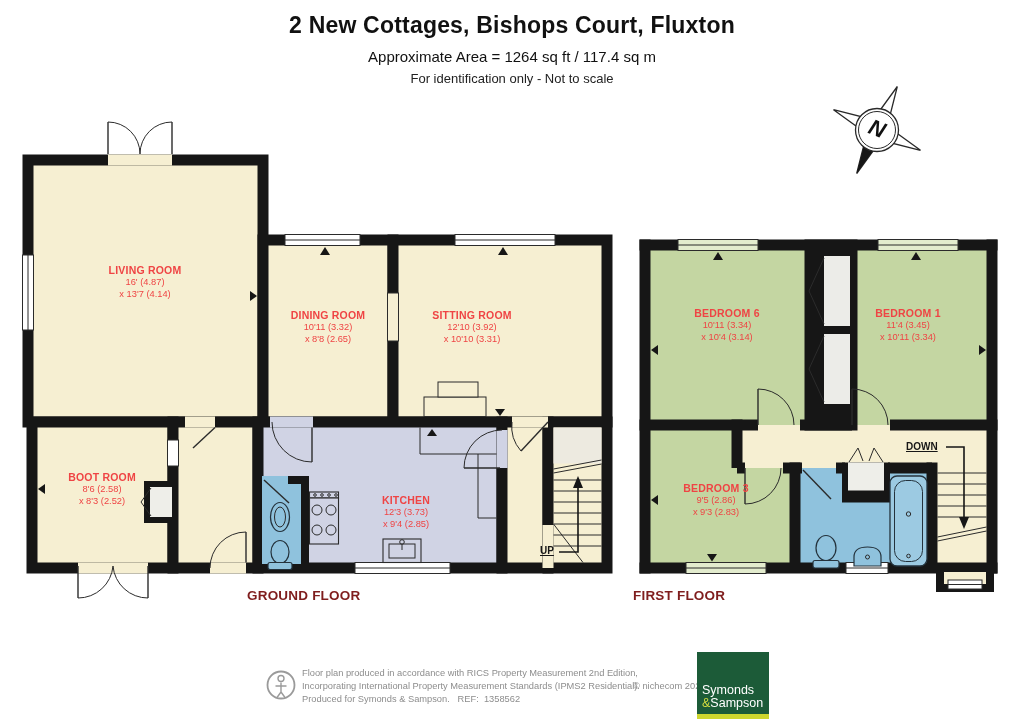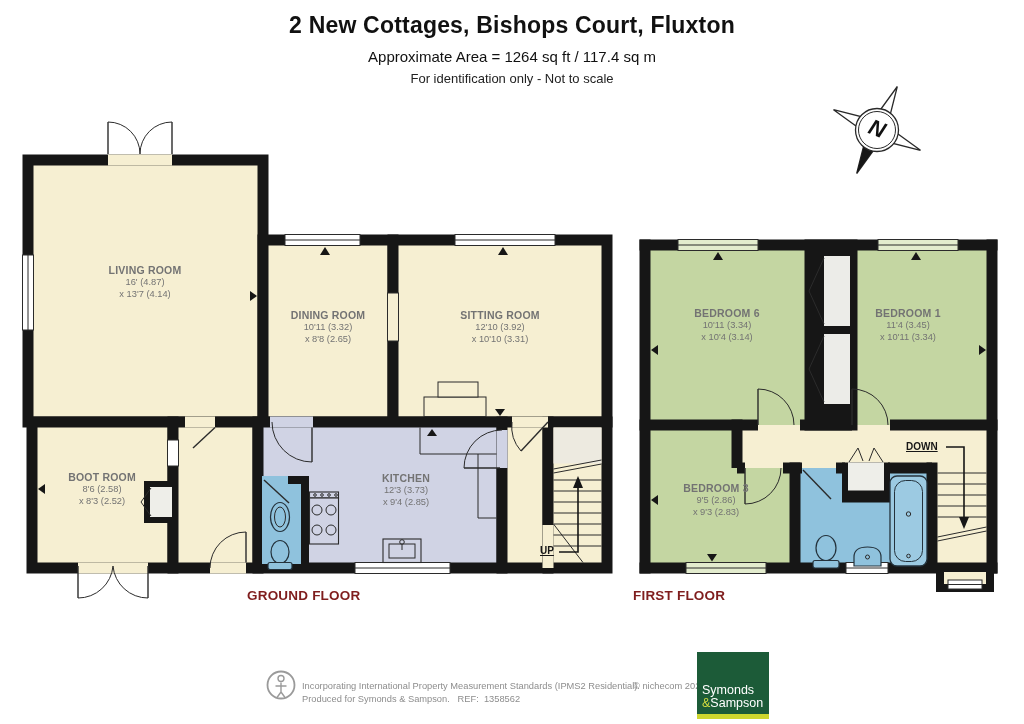--- a/index.html
+++ b/index.html
@@ -19,21 +19,21 @@
   .wl{stroke:#161616;stroke-width:11;fill:none;}
   .tn{fill:none;stroke:#2b2b2b;stroke-width:1;}
   .tn2{fill:none;stroke:#2b2b2b;stroke-width:1.4;}
   .blk{fill:#161616;}
   .winw{fill:#ffffff;stroke:#2b2b2b;stroke-width:1;}
   .wing{fill:#e3ecce;stroke:#2b2b2b;stroke-width:1;}
   .fxb{fill:#8fc2dd;stroke:#24323c;stroke-width:1.2;}
   .fxl{fill:#d0d3e4;stroke:#2b2b2b;stroke-width:1.1;}
   .arrowp{fill:#161616;}
   
-  .lbl{position:absolute;z-index:2;transform:translate(-50%,-50%);text-align:center;color:#737373;}
+  .lbl{position:absolute;z-index:2;transform:translate(-50%,-50%);text-align:center;color:#ef4444;}
   .lbl .rn{font-weight:bold;font-size:10.5px;letter-spacing:.2px;}
   .lbl .rd{font-size:9.3px;line-height:1.3;}
   .floor-title{position:absolute;z-index:2;font-size:13.5px;font-weight:bold;letter-spacing:.2px;color:#7f1d1d;}
   .stair-lbl{position:absolute;z-index:2;font-size:10px;font-weight:bold;color:#161616;text-decoration:underline;}
   .compass-n{position:absolute;z-index:2;left:877px;top:130px;transform:translate(-50%,-54%) rotate(22deg);
              font-size:22px;font-weight:bold;font-style:italic;color:#111;}
   
   .ft-line{position:absolute;z-index:2;font-size:9.3px;color:#8d8d8d;white-space:pre;}
   .logo{position:absolute;z-index:2;left:697px;top:652px;width:72px;height:67px;background:#1c5b38;}
   .logo-text{position:absolute;left:5px;bottom:8px;color:#fff;font-size:12.5px;line-height:1.1;font-weight:500;}
@@ -320,31 +320,31 @@
   <div class="lbl" style="left:145px;top:282px;">
     <div class="rn">LIVING ROOM</div>
     <div class="rd">16' (4.87)</div>
     <div class="rd">x 13'7 (4.14)</div>
   </div>
   <div class="lbl" style="left:328px;top:327px;">
     <div class="rn">DINING ROOM</div>
     <div class="rd">10'11 (3.32)</div>
     <div class="rd">x 8'8 (2.65)</div>
   </div>
-  <div class="lbl" style="left:500px;top:327px;">
+  <div class="lbl" style="left:472px;top:327px;">
     <div class="rn">SITTING ROOM</div>
     <div class="rd">12'10 (3.92)</div>
     <div class="rd">x 10'10 (3.31)</div>
   </div>
   <div class="lbl" style="left:102px;top:489px;">
     <div class="rn">BOOT ROOM</div>
     <div class="rd">8'6 (2.58)</div>
     <div class="rd">x 8'3 (2.52)</div>
   </div>
-  <div class="lbl" style="left:406px;top:490px;">
+  <div class="lbl" style="left:406px;top:512px;">
     <div class="rn">KITCHEN</div>
     <div class="rd">12'3 (3.73)</div>
     <div class="rd">x 9'4 (2.85)</div>
   </div>
   <div class="lbl" style="left:727px;top:325px;">
     <div class="rn">BEDROOM 6</div>
     <div class="rd">10'11 (3.34)</div>
     <div class="rd">x 10'4 (3.14)</div>
   </div>
   <div class="lbl" style="left:908px;top:325px;">
@@ -359,20 +359,21 @@
   </div>
 
   <div class="stair-lbl" style="left:540px;top:545px;">UP</div>
   <div class="stair-lbl" style="left:906px;top:441px;">DOWN</div>
 
   <div class="floor-title" style="left:247px;top:588px;">GROUND FLOOR</div>
   <div class="floor-title" style="left:633px;top:588px;">FIRST FLOOR</div>
 
   <div class="compass-n">N</div>
 
+  <div class="ft-line" style="left:302px;top:668px;">Floor plan produced in accordance with RICS Property Measurement 2nd Edition,</div>
   <div class="ft-line" style="left:302px;top:681px;">Incorporating International Property Measurement Standards (IPMS2 Residential).</div>
   <div class="ft-line" style="left:302px;top:694px;">Produced for Symonds &amp; Sampson.   REF:  1358562</div>
   <div class="ft-line" style="left:633px;top:681px;">© nichecom 2025.</div>
 
   <div class="logo">
     <div class="logo-text">
       <div>Symonds</div>
       <div><span class="amp">&amp;</span><span>Sampson</span></div>
     </div>
     <div class="logo-strip"></div>

